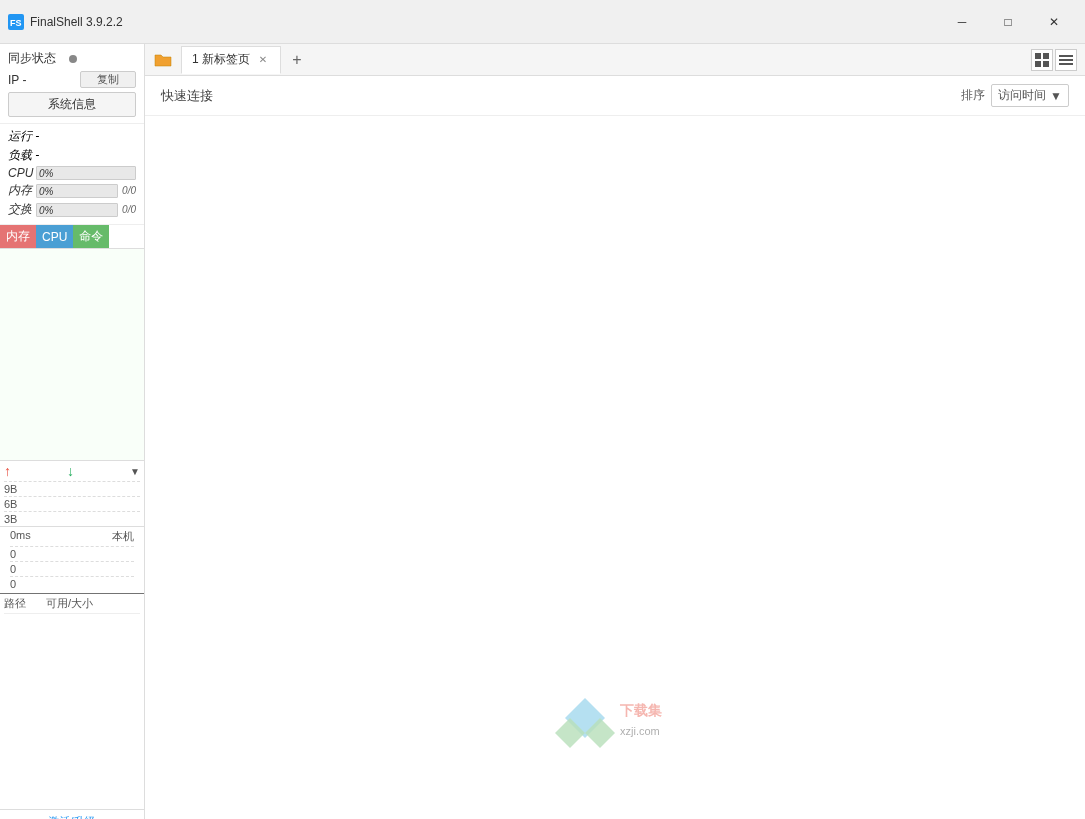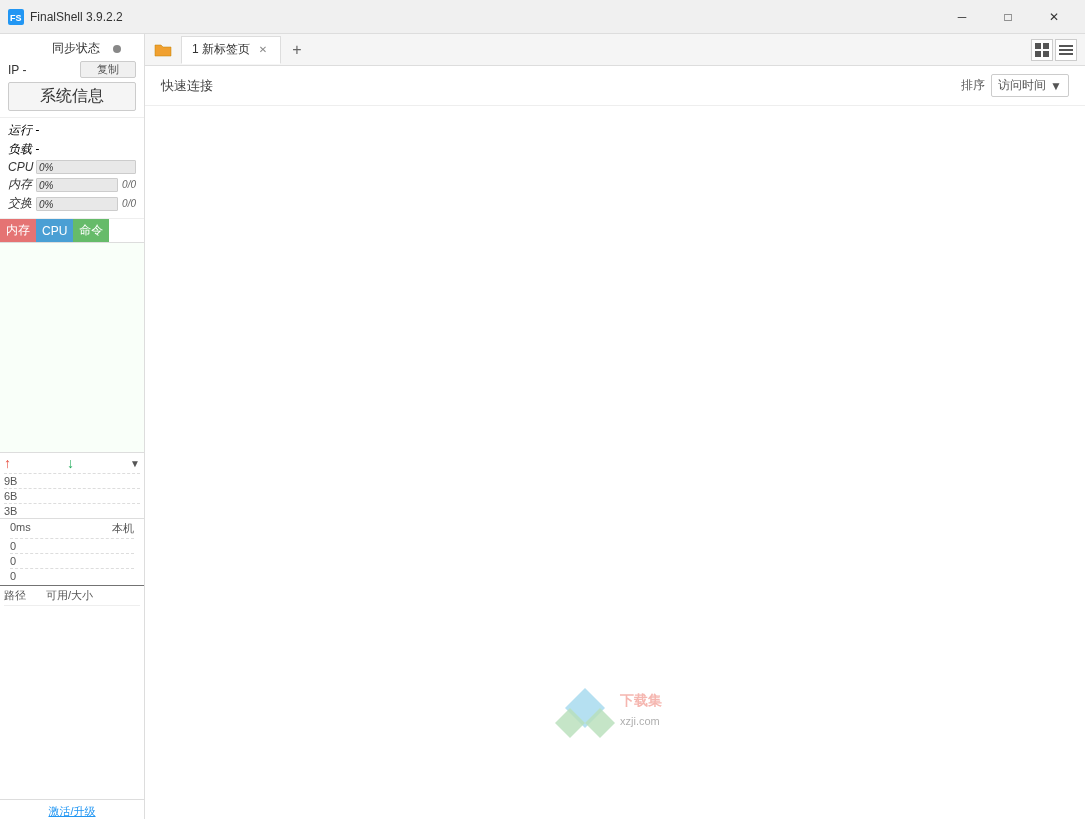--- a/index.html
+++ b/index.html
@@ -1,21 +1,21 @@
 <!DOCTYPE html>
 <html><head>
   <meta charset="utf-8">
   <style>
     * { box-sizing: border-box; margin: 0; padding: 0; }
     body { font-family: 'Microsoft YaHei', Arial, sans-serif; font-size: 12px; background: #f0f0f0; overflow: hidden; }
     
     
     .title-bar {
       background: #f0f0f0;
-      height: 34px;
+      height: 44px;
       display: flex;
       align-items: center;
       padding: 0 8px;
       border-bottom: 1px solid #ddd;
       user-select: none;
     }
     .title-bar-icon { width: 16px; height: 16px; margin-right: 6px; }
     .title-bar-title { flex: 1; font-size: 12px; color: #333; }
     .title-bar-controls { display: flex; gap: 0; }
     .title-bar-btn {
@@ -46,21 +46,20 @@
       padding: 6px 8px;
       border-bottom: 1px solid #eee;
     }
     .sync-status {
       display: flex;
       align-items: center;
       gap: 13px;
       margin-bottom: 4px;
       font-size: 12px;
       color: #333;
-      margin-left: 44px;
     }
     .status-dot {
       width: 8px; height: 8px;
       border-radius: 50%;
       background: #888;
       flex-shrink: 0;
     }
     .ip-row {
       display: flex;
       align-items: center;
@@ -69,21 +68,21 @@
     }
     .ip-label { color: #333; font-size: 12px; }
     .copy-btn {
       font-size: 11px; color: #555;
       background: #f0f0f0; border: 1px solid #ccc;
       padding: 0 16px; cursor: pointer; border-radius: 2px;
     }
     .sys-info-btn {
       width: 100%; padding: 3px 0;
       background: #f5f5f5; border: 1px solid #ccc;
-      cursor: pointer; font-size: 16px; color: #333;
+      cursor: pointer; font-size: 12px; color: #333;
       border-radius: 2px;
     }
 
     .sidebar-stats {
       padding: 4px 8px;
       border-bottom: 1px solid #eee;
       font-size: 12px;
       font-style: italic;
     }
     .stat-row {

